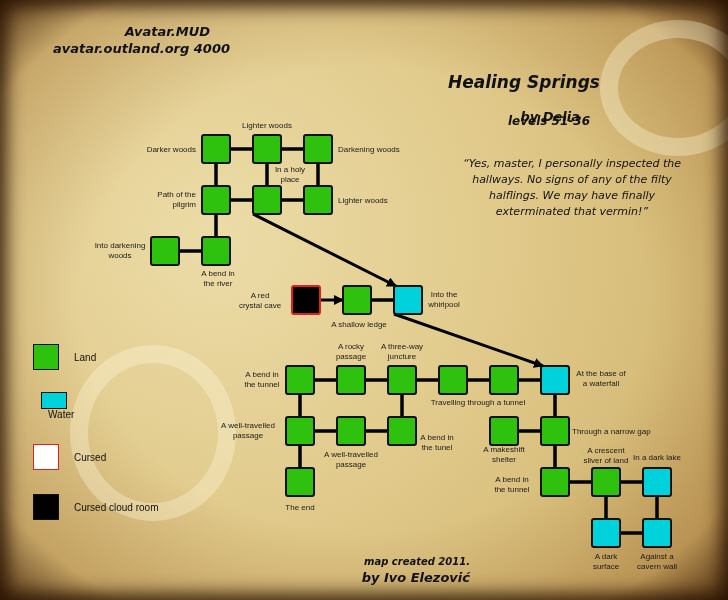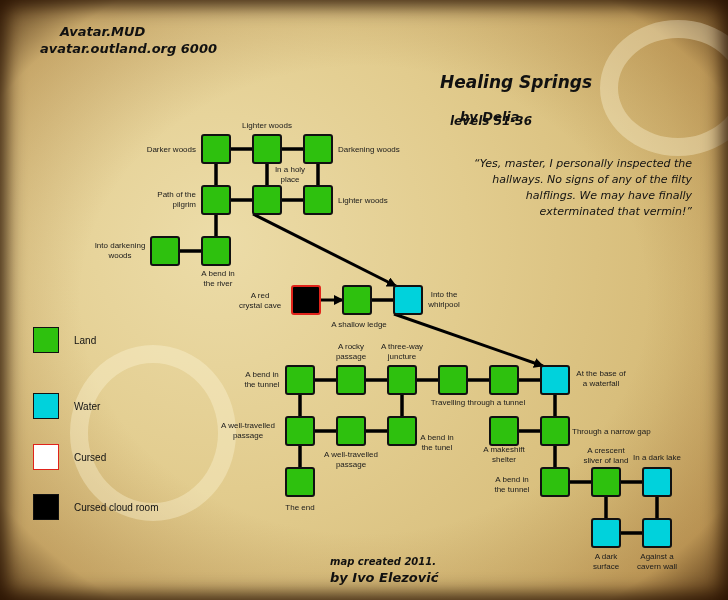--- a/index.html
+++ b/index.html
@@ -11,44 +11,44 @@
         radial-gradient(circle at 30% 40%, #ecdca8 0%, #e2cc8e 40%, #d6bb78 75%, #c4a160 100%);
       font-family: "DejaVu Sans", sans-serif;
       color: #111;
     }
     #map::before {
       content: ""; position: absolute; inset: 0;
       box-shadow: inset 0 0 18px 6px rgba(40,18,2,0.9);
       pointer-events: none; z-index: 5;
     }
     .swirl { position: absolute; border-radius: 50%; border: 18px solid rgba(255,248,220,0.35); pointer-events: none; }
-    .hdr { position: absolute; font-weight: bold; font-style: italic; text-align: left; }
+    .hdr { position: absolute; font-weight: bold; font-style: italic; text-align: right; }
     #mud-title { left: 60px; top: 24px; width: 150px; font-size: 13px; }
     #mud-addr  { left: 40px; top: 41px; width: 190px; font-size: 13px; }
     #zone-title { left: 440px; top: 72px; width: 160px; font-size: 17px; }
     #zone-author { left: 460px; top: 95px; width: 120px; font-size: 13px; margin-top: 14px; }
     #zone-levels { left: 450px; top: 114px; width: 140px; font-size: 12px; }
-    #quote { position: absolute; left: 452px; top: 156px; width: 240px; font-size: 11px; font-style: italic; text-align: right; line-height: 16px; }
+    #quote { position: absolute; left: 452px; top: 156px; width: 240px; font-size: 11px; font-style: italic; text-align: center; line-height: 16px; }
     #credit1 { left: 330px; top: 556px; width: 140px; font-size: 10px; }
     #credit2 { left: 330px; top: 570px; width: 140px; font-size: 13px; }
     svg#graph { position: absolute; left: 0; top: 0; }
     .lbl { font-family: "Liberation Sans", sans-serif; font-size: 8px; fill: #1a1a1a; }
     .legend-item { position: absolute; left: 33px; display: flex; align-items: center; height: 28px; }
     .legend-swatch { width: 26px; height: 26px; border: 1.5px solid #111; box-sizing: border-box; }
     .legend-label { margin-left: 15px; font-family: "Liberation Sans", sans-serif; font-size: 10px; }
   </style>
 </head>
 <body>
 
 <div id="map">
   <div class="swirl" style="left:600px;top:20px;width:120px;height:100px;"></div>
   <div class="swirl" style="left:70px;top:345px;width:130px;height:140px;"></div>
 
   <div class="hdr" id="mud-title">Avatar.MUD</div>
-  <div class="hdr" id="mud-addr">avatar.outland.org 6000</div>
+  <div class="hdr" id="mud-addr">avatar.outland.org 4000</div>
 
   <div class="hdr" id="zone-title">Healing Springs</div>
   <div class="hdr" id="zone-author">by Delia</div>
   <div class="hdr" id="zone-levels">levels 51-36</div>
 
   <div id="quote">“Yes, master, I personally inspected the hallways. No signs of  any of the filty halflings. We may have finally exterminated that vermin!”</div>
 
   <svg id="graph" width="728" height="600">
     <defs>
       <marker id="arrow" markerWidth="10" markerHeight="10" refX="9" refY="5" orient="auto" markerUnits="userSpaceOnUse">
@@ -145,25 +145,25 @@
         <text x="572" y="434" text-anchor="start" class="lbl"><tspan x="572" dy="0">Through a narrow gap</tspan></text>
         <text x="512" y="482" text-anchor="middle" class="lbl"><tspan x="512" dy="0">A bend in</tspan><tspan x="512" dy="10">the tunnel</tspan></text>
         <text x="606" y="453" text-anchor="middle" class="lbl"><tspan x="606" dy="0">A crescent</tspan><tspan x="606" dy="10">sliver of land</tspan></text>
         <text x="657" y="460" text-anchor="middle" class="lbl"><tspan x="657" dy="0">In a dark lake</tspan></text>
         <text x="606" y="559" text-anchor="middle" class="lbl"><tspan x="606" dy="0">A dark</tspan><tspan x="606" dy="10">surface</tspan></text>
         <text x="657" y="559" text-anchor="middle" class="lbl"><tspan x="657" dy="0">Against a</tspan><tspan x="657" dy="10">cavern wall</tspan></text>
       </g>
   </svg>
 
   <div id="legend">
-    <div class="legend-item" style="top:326px;">
+    <div class="legend-item" style="top:343px;">
       <div class="legend-swatch" style="background:#2ec10e;"></div>
       <span class="legend-label">Land</span>
     </div>
-    <div class="legend-item" style="top:392px;">
+    <div class="legend-item" style="top:392px;flex-direction:column;">
       <div class="legend-swatch" style="background:#00d2dc;"></div>
       <span class="legend-label">Water</span>
     </div>
     <div class="legend-item" style="top:443px;align-items:center;">
       <div class="legend-swatch" style="background:#fff;border-color:#e0231a;"></div>
       <span class="legend-label">Cursed</span>
     </div>
     <div class="legend-item" style="top:493px;">
       <div class="legend-swatch" style="background:#000;"></div>
       <span class="legend-label">Cursed cloud room</span>

